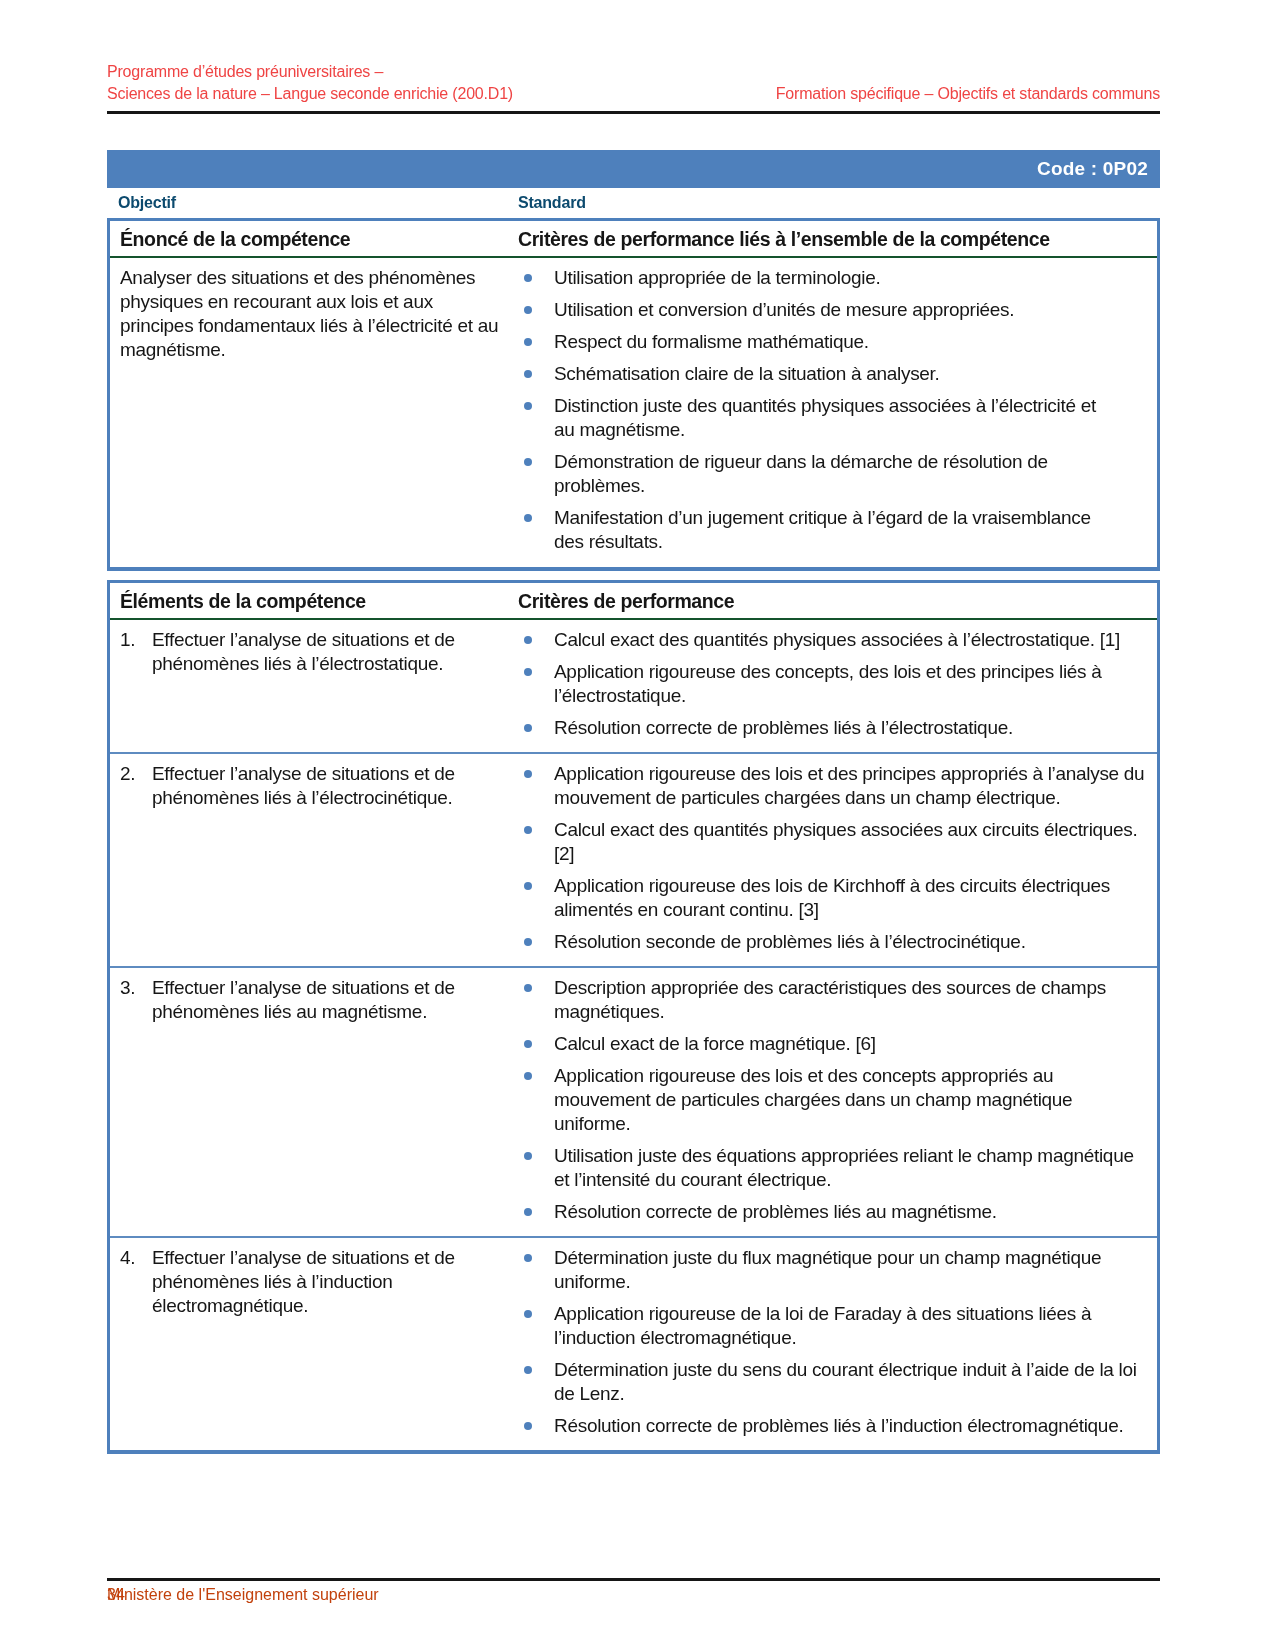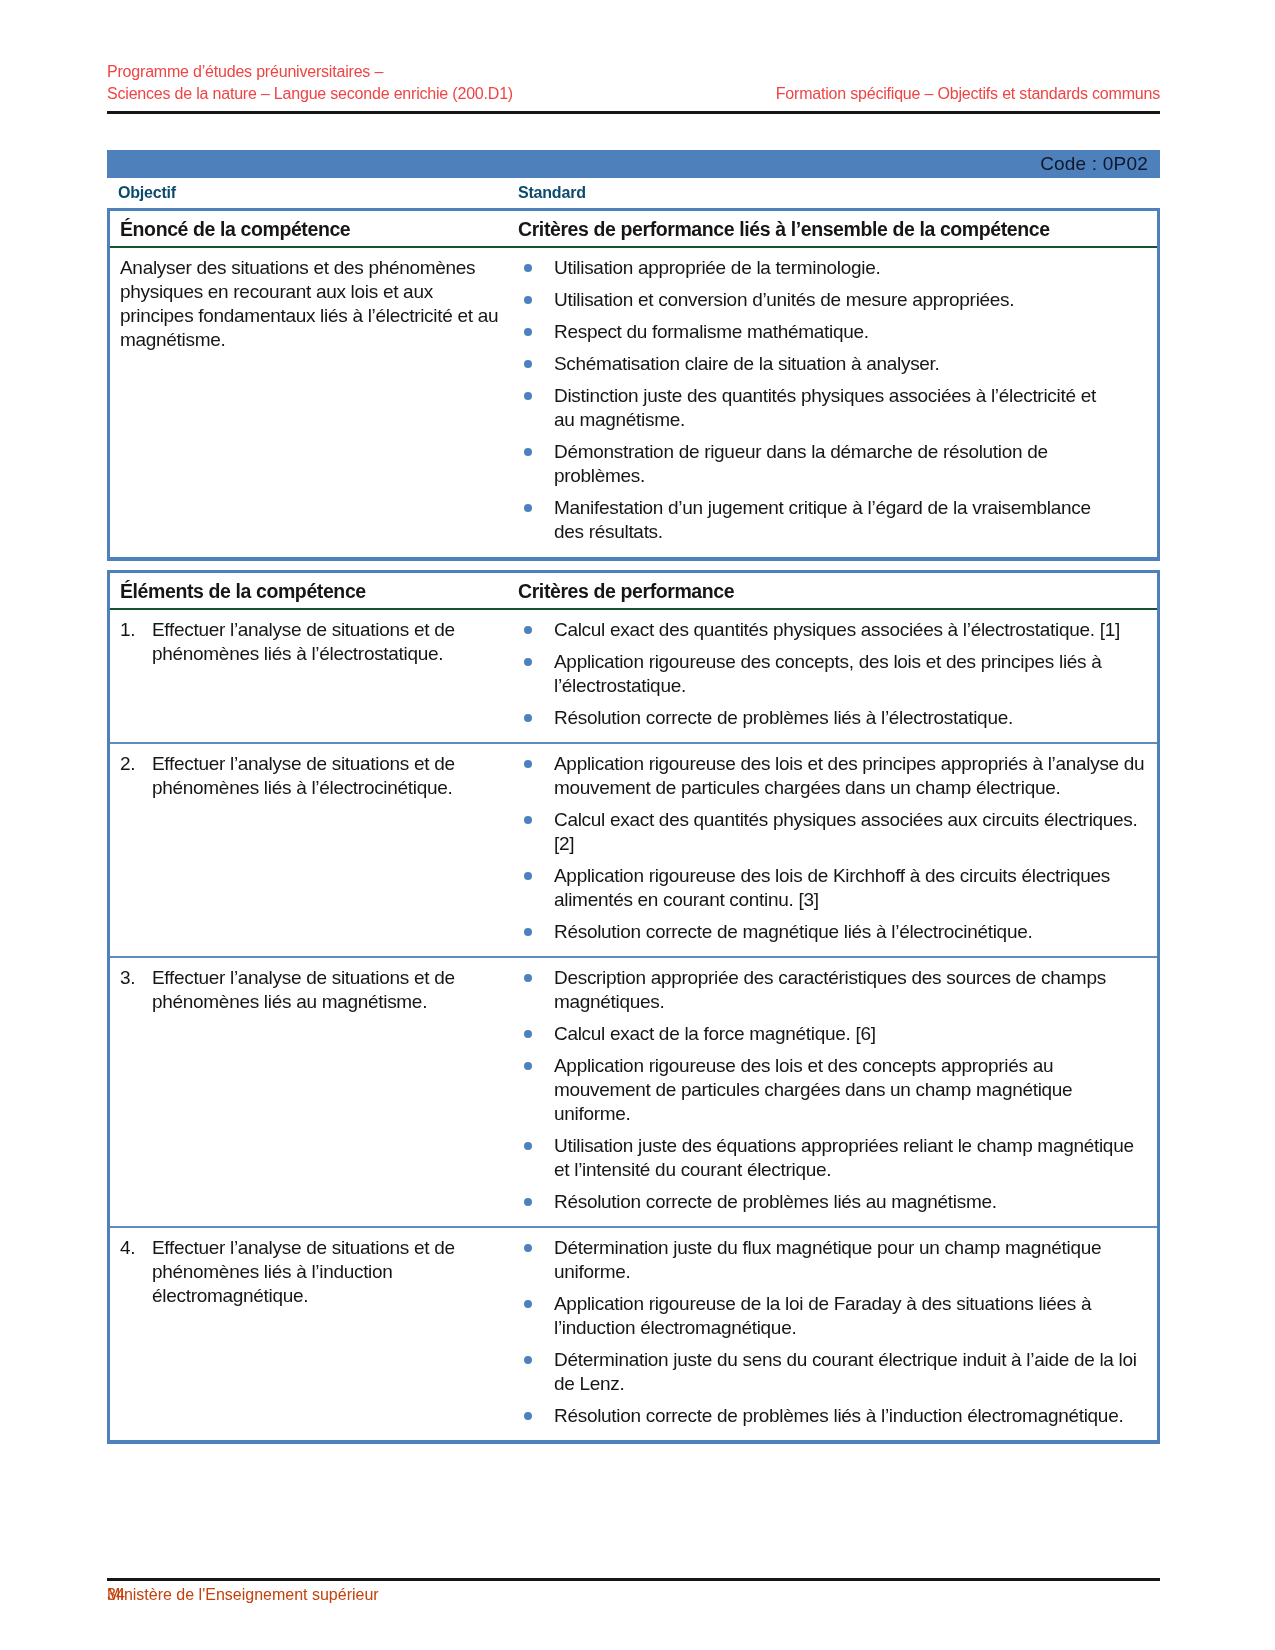--- a/index.html
+++ b/index.html
@@ -6,23 +6,23 @@
   .page{
     position:relative;width:1275px;height:1650px;background:#ffffff;
     font-family:"Liberation Sans",sans-serif;color:#161616;overflow:hidden;
   }
   .content{margin:0 115px 0 107px;}
   
   .doc-header{padding-top:61px;display:flex;justify-content:space-between;align-items:flex-end;
     color:#ef4444;font-size:16px;line-height:22px;letter-spacing:-0.2px;}
   .hdr-rule{height:3px;background:#161616;margin-top:6px;}
   
-  .code-bar{margin-top:36px;height:28px;background:#4e80bc;color:#0f172a;
+  .code-bar{margin-top:36px;height:38px;background:#4e80bc;color:#ffffff;
     display:flex;align-items:center;justify-content:flex-end;
-    font-size:19px;padding-right:12px;letter-spacing:0.2px;}
+    font-size:19px;padding-right:12px;letter-spacing:0.2px;font-weight:bold;}
   
   .col-titles{display:flex;margin-top:6px;margin-bottom:6px;}
   .col-titles .t{font-size:16px;font-weight:bold;color:#0c4a6e;letter-spacing:-0.2px;}
   .col-titles .t-left{width:411px;padding-left:11px;box-sizing:border-box;}
   
   .tbl{border:3px solid #4e80bc;border-bottom-width:4px;
     font-size:19px;line-height:24px;letter-spacing:-0.3px;}
   .tbl2{margin-top:9px;}
   .tbl-head{display:flex;font-weight:bold;font-size:19.5px;
     padding:6px 0 5px;border-bottom:2px solid #14532d;letter-spacing:-0.4px;}
@@ -171,21 +171,21 @@
                     <span>Calcul exact des quantités physiques associées aux circuits électriques. [2]</span>
                   </li>
 
                   <li>
                     <span class="dot"></span>
                     <span>Application rigoureuse des lois de Kirchhoff à des circuits électriques alimentés en courant continu. [3]</span>
                   </li>
 
                   <li>
                     <span class="dot"></span>
-                    <span>Résolution correcte de magnétique liés à l’électrocinétique.</span>
+                    <span>Résolution seconde de problèmes liés à l’électrocinétique.</span>
                   </li>
                 </ul>
             </div>
           </div>
 
           <div class="tbl-row">
             <div class="c-left elem">
               <span class="num">3.</span>
               <span class="etext">Effectuer l’analyse de situations et de phénomènes liés au magnétisme.</span>
             </div>

